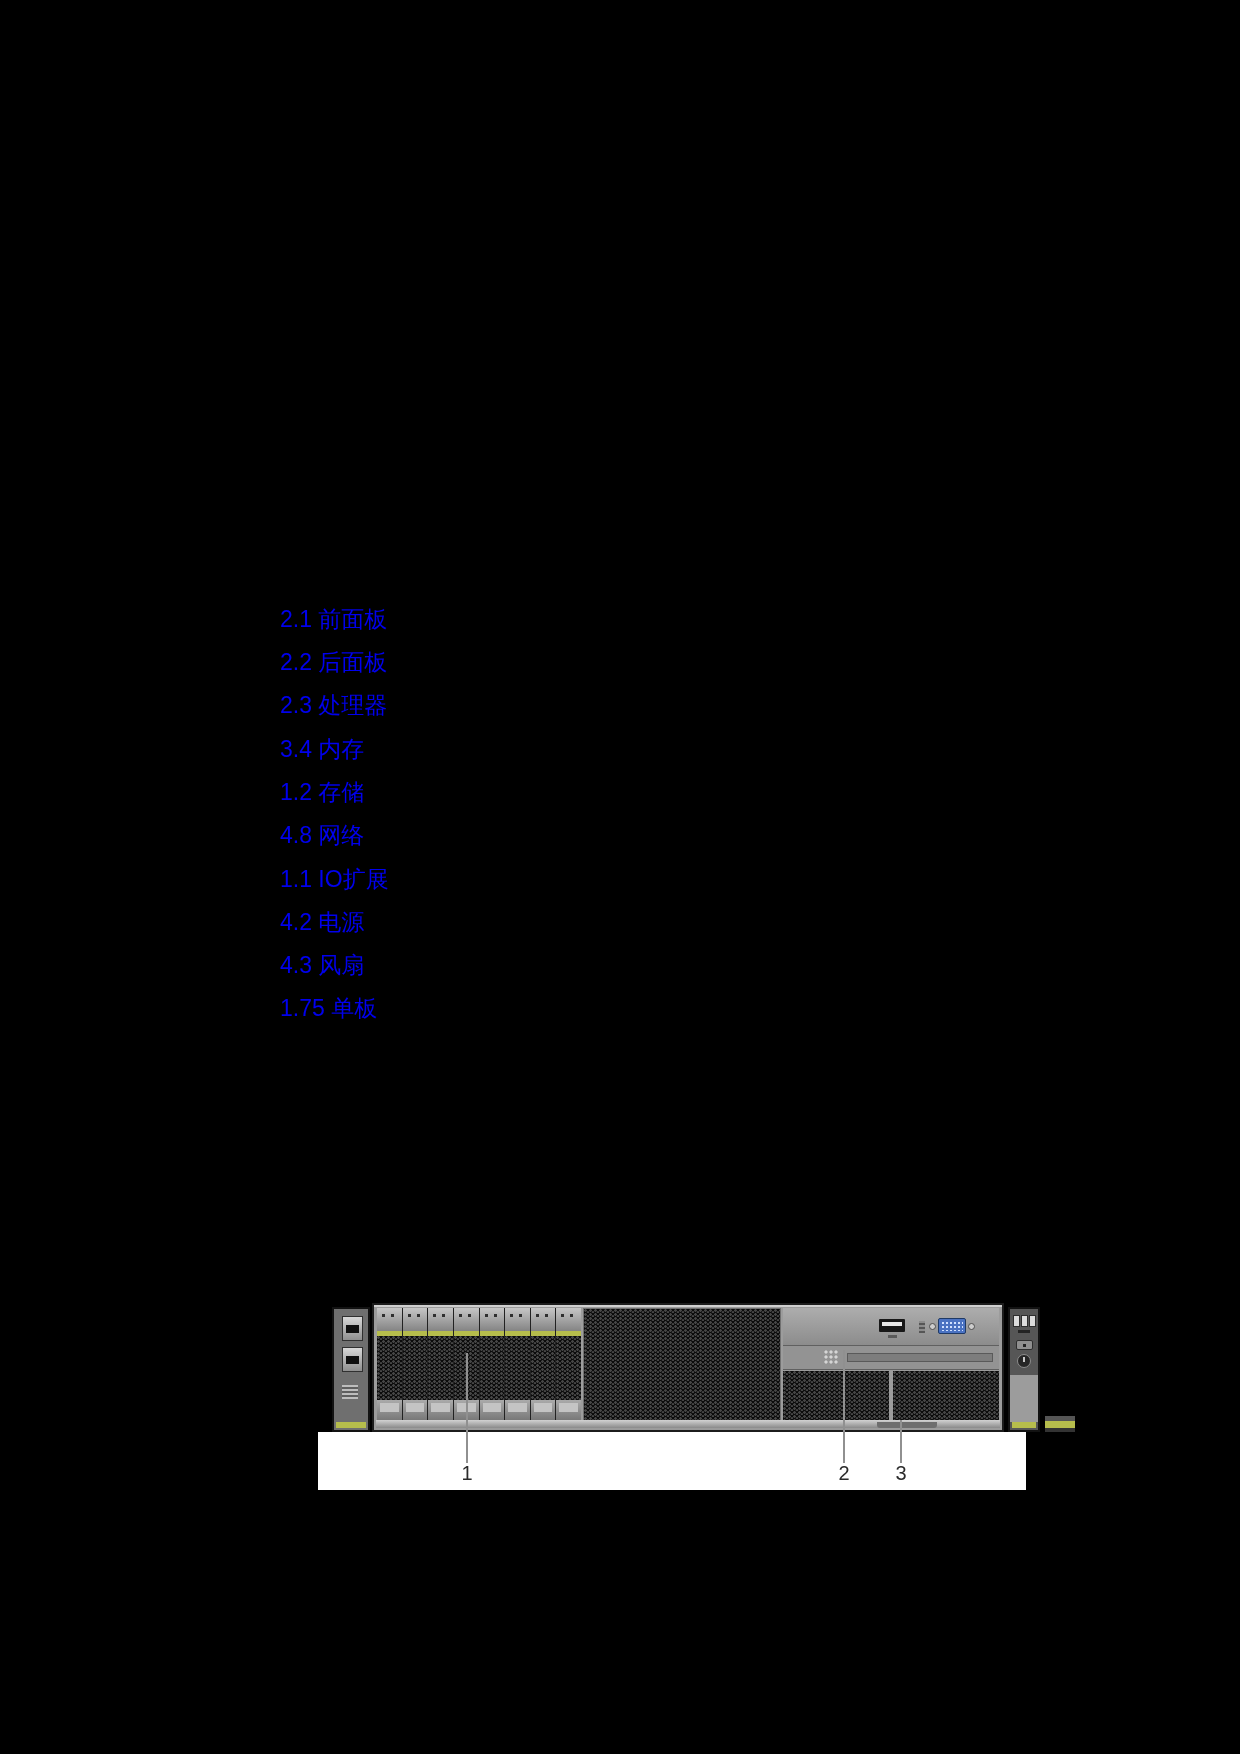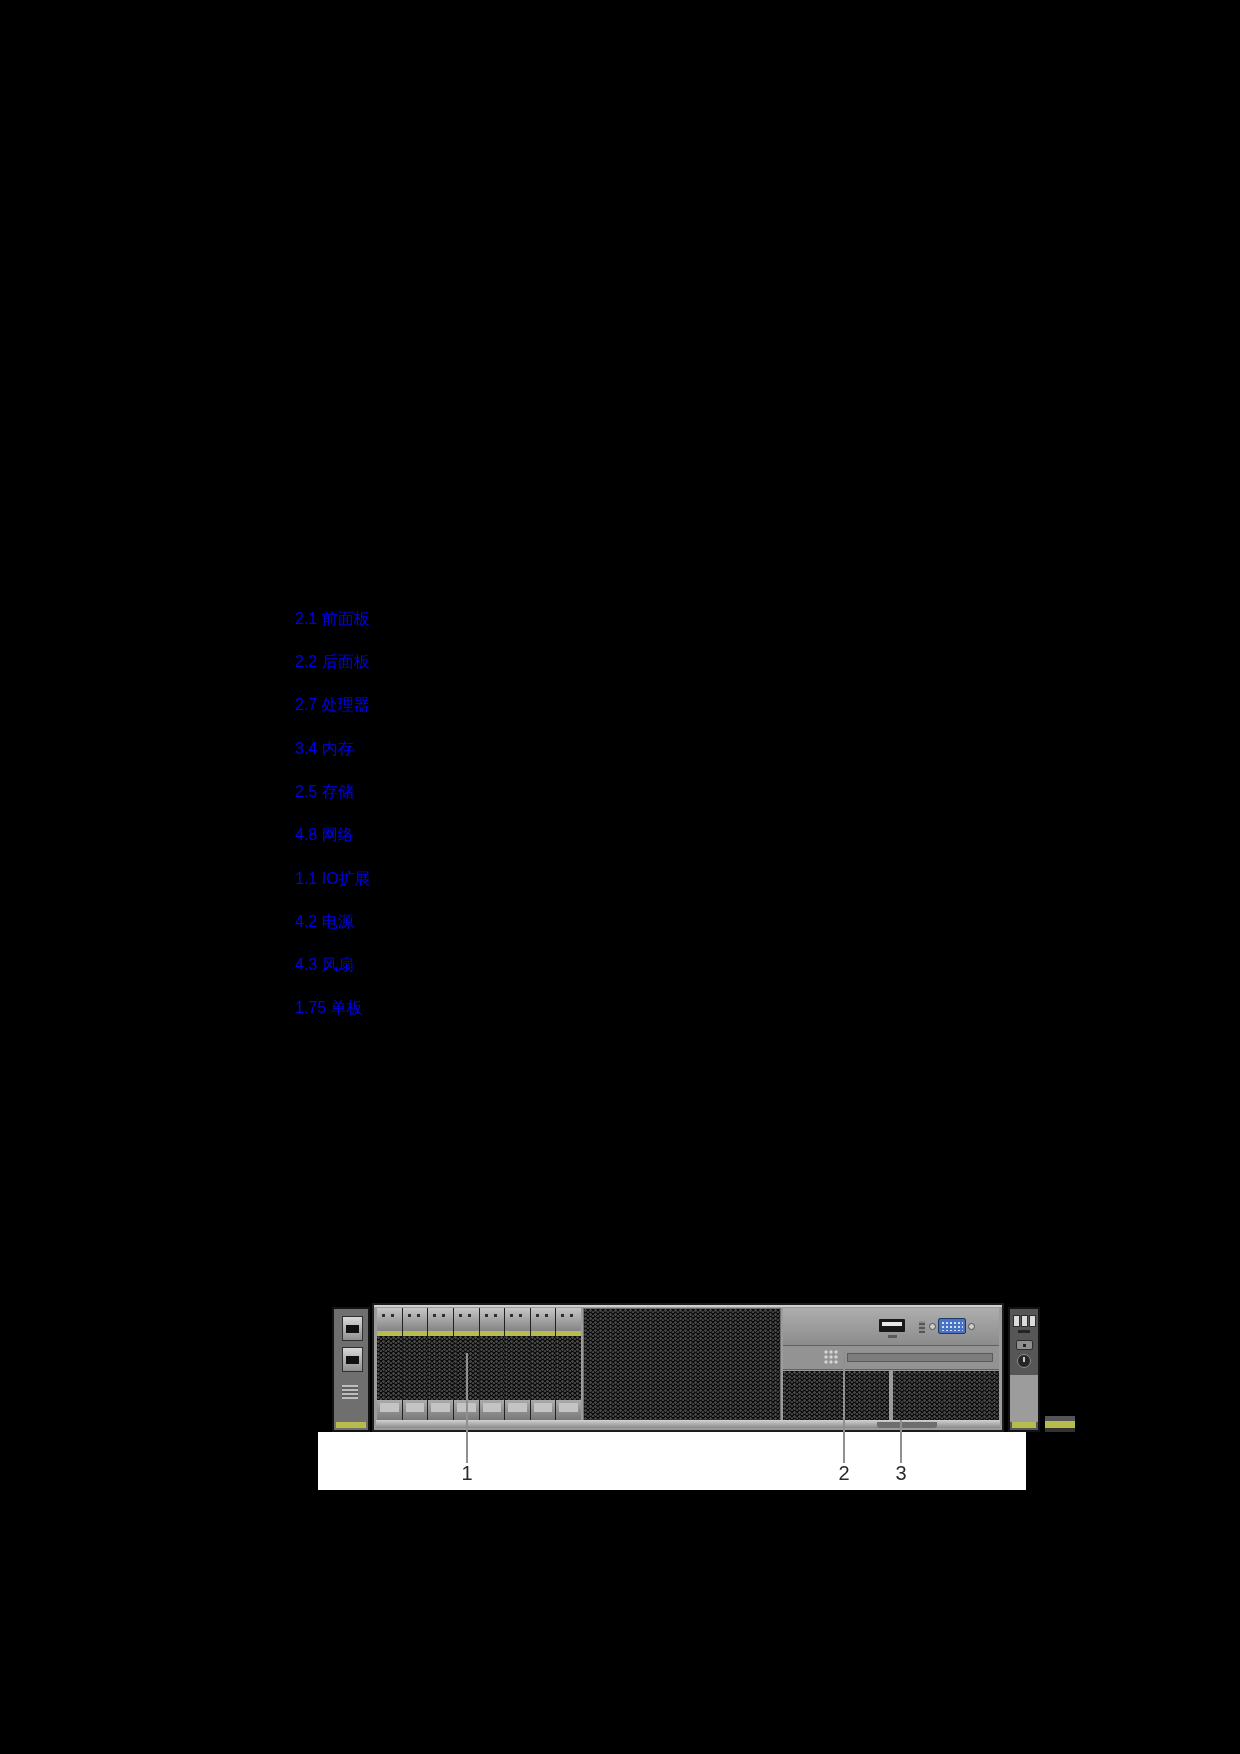--- a/index.html
+++ b/index.html
@@ -6,22 +6,22 @@
   html, body {
     width: 1240px; height: 1754px;
     background: #000;
     font-family: "Liberation Sans", "DejaVu Sans", sans-serif;
     overflow: hidden;
   }
   .page { position: relative; width: 1240px; height: 1754px; background: #000; }
 
   
   .toc-link {
-    position: absolute; left: 295px;
-    font-size: 16px; line-height: 24px;
+    position: absolute; left: 280px;
+    font-size: 23px; line-height: 24px;
     color: #0000EE; text-decoration: none; white-space: nowrap;
     cursor: pointer;
   }
 
   
   .fig { position: absolute; left: 318px; top: 1303px; width: 760px; height: 187px; }
 
   .server { position: absolute; left: 0; top: 0; width: 760px; height: 129px; }
 
   
@@ -120,23 +120,23 @@
   .cnum.n1 { left: 137px; } .cnum.n2 { left: 514px; } .cnum.n3 { left: 571px; }
 </style>
 </head>
 <body>
 
 <div class="page">
 
   <nav>
     <a class="toc-link" style="top:607px">2.1 前面板</a>
     <a class="toc-link" style="top:650px">2.2 后面板</a>
-    <a class="toc-link" style="top:693px">2.7 处理器</a>
+    <a class="toc-link" style="top:693px">2.3 处理器</a>
     <a class="toc-link" style="top:737px">3.4 内存</a>
-    <a class="toc-link" style="top:780px">2.5 存储</a>
+    <a class="toc-link" style="top:780px">1.2 存储</a>
     <a class="toc-link" style="top:823px">4.8 网络</a>
     <a class="toc-link" style="top:867px">1.1 IO扩展</a>
     <a class="toc-link" style="top:910px">4.2 电源</a>
     <a class="toc-link" style="top:953px">4.3 风扇</a>
     <a class="toc-link" style="top:996px">1.75 单板</a>
   </nav>
 
   <figure class="fig">
     <div class="server">
 

